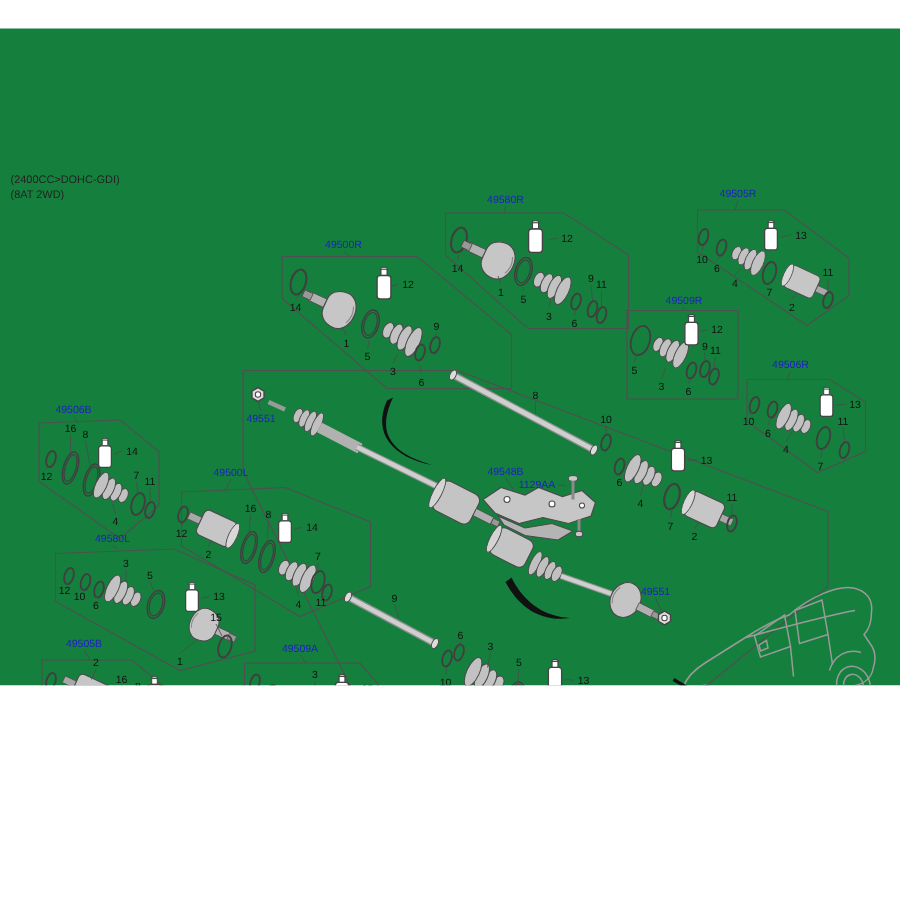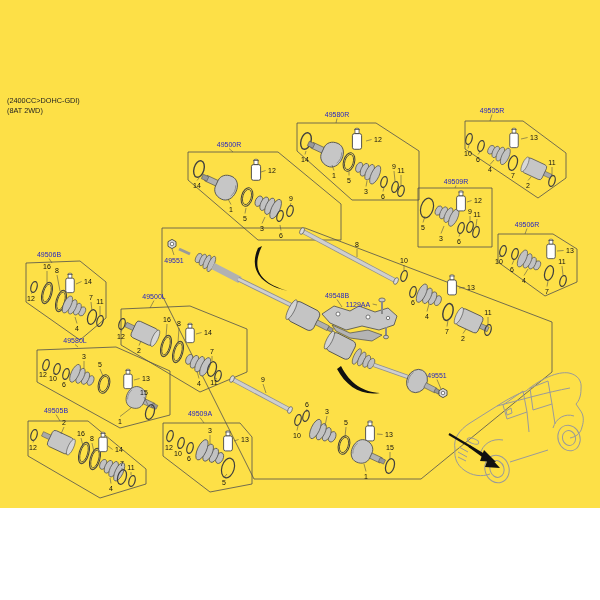--- a/index.html
+++ b/index.html
@@ -1,16 +1,16 @@
 <!DOCTYPE html>
 <html><head>
 <meta charset="utf-8">
 <style>
   html,body{margin:0;padding:0;background:#ffffff;}
-  #canvas{position:relative;width:600px;height:508px;background:#fde047;overflow:hidden;}
+  #canvas{position:relative;width:600px;height:438px;background:#15803d;overflow:hidden;margin-top:19px;}
   svg{display:block;}
   text{user-select:none;}
   .num{font:7px "Liberation Sans", sans-serif; fill:#111111;}
   .code{font:7px "Liberation Sans", sans-serif; fill:#1e1ec8;}
   .hdr{font:7.3px "Liberation Sans", sans-serif; fill:#222222;}
   .gbox{fill:none;stroke:#4f4f4f;stroke-width:0.8;}
   .leader{stroke:#4a4a4a;stroke-width:0.55;fill:none;}
 </style>
 </head>
 <body>

